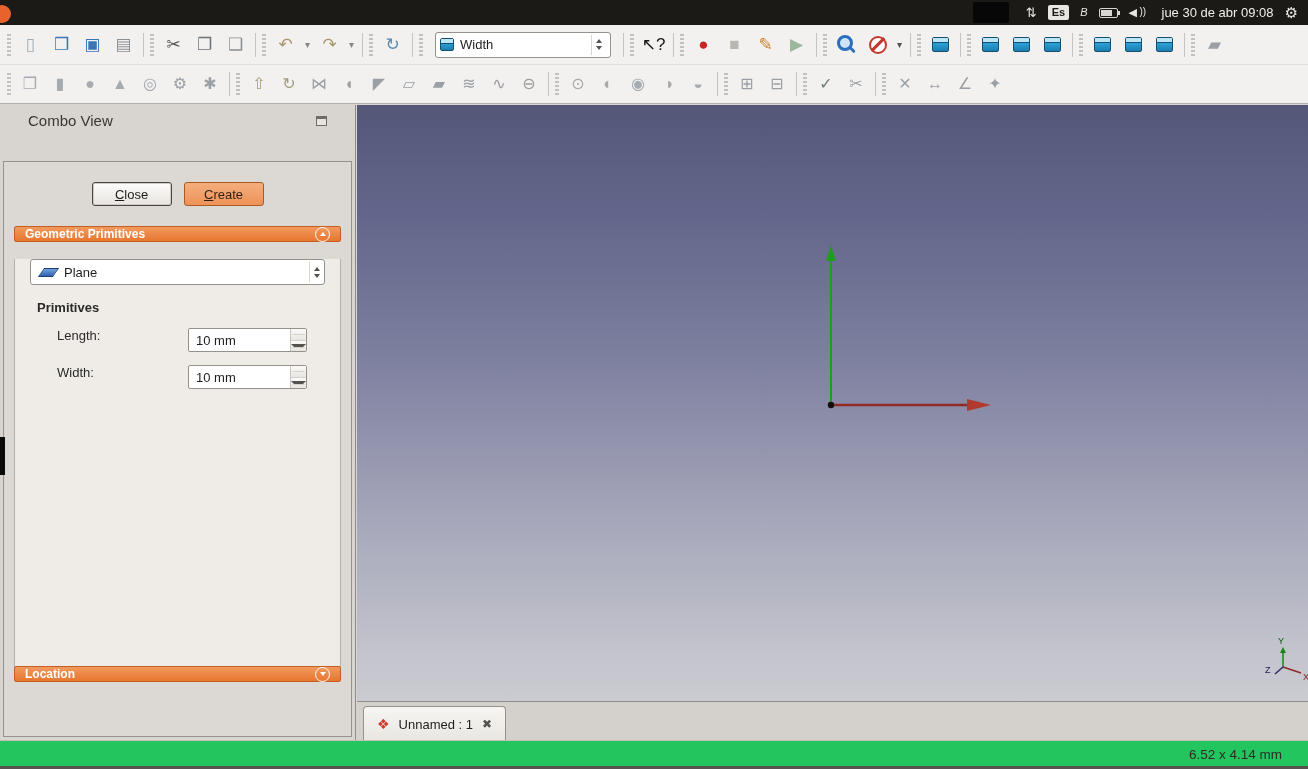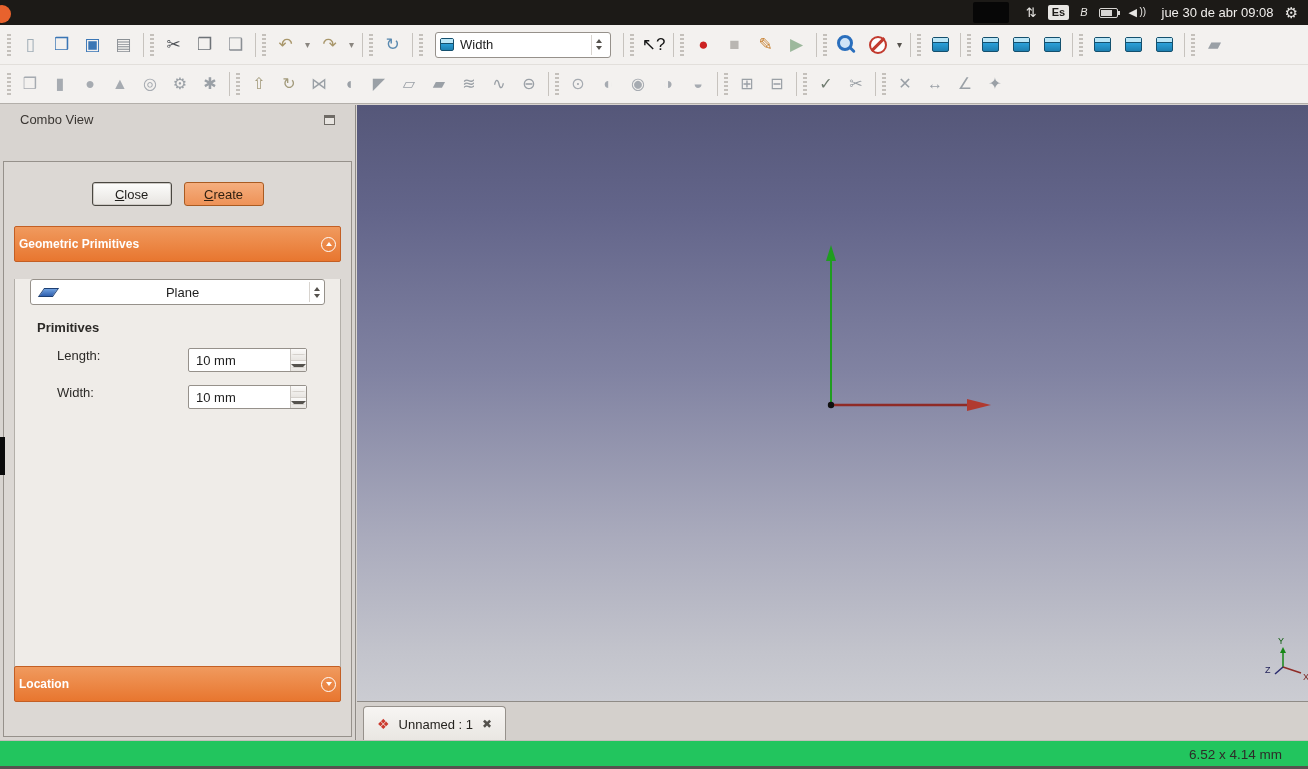--- a/index.html
+++ b/index.html
@@ -63,46 +63,46 @@
   .combo-arrows { display:flex; flex-direction:column; gap:3px; padding:0 4px; height:20px;
     justify-content:center; border-left:1px solid #d8d4cf; }
   .tri-up { width:0; height:0; border-left:3.5px solid transparent; border-right:3.5px solid transparent;
     border-bottom:4px solid #55524d; }
   .tri-down { width:0; height:0; border-left:3.5px solid transparent; border-right:3.5px solid transparent;
     border-top:4px solid #55524d; }
 
   
   #combo-view { position:absolute; left:0; top:105px; width:356px; height:635px;
     background:#d8d4d0; border-right:1px solid #8f8b86; }
-  .cv-title-row { display:flex; align-items:center; padding:7px 20px 3px; font-size:13px; color:#3a3632; }
+  .cv-title-row { display:flex; align-items:center; padding:7px 28px 3px; font-size:15px; color:#3a3632; }
   .float-ico { margin-left:auto; width:11px; height:10px; border:1px solid #6f6b66; border-top-width:3px; background:#e8e5e1; }
   .cv-tabs { display:flex; padding-left:7px; margin-top:1px; }
   .cv-tab { height:25px; padding:0 13px; font-size:13px; display:flex; align-items:center;
     border:1px solid #96918b; border-bottom:none; background:#c7c3be; color:#3a3632;
     border-radius:3px 3px 0 0; margin-right:2px; }
   .cv-tab.active { background:#e0dcd8; position:relative; z-index:2; margin-bottom:-1px; height:26px; }
   .cv-content { position:absolute; left:3px; right:3px; top:56px; bottom:3px;
     background:#dcd8d4; border:1px solid #96918b; }
   .task-buttons { display:flex; justify-content:center; gap:12px; margin-top:20px; }
   .btn { height:24px; min-width:80px; border-radius:3px; font-size:13px;
     display:flex; align-items:center; justify-content:center; font-family:inherit; }
   .btn-close { border:1px solid #4a4741; background:linear-gradient(#fdfdfc,#e7e4e0); color:#1f1d1a;
     box-shadow:0 0 0 1px #cdc9c4 inset; }
   .btn-create { border:1px solid #a95b22; background:linear-gradient(#f5ae7e,#ee9257); color:#2f1f10; }
-  .sect { height:36px; margin:20px 10px 0; background:linear-gradient(#f09a5e,#e8762f);
+  .sect { height:16px; margin:20px 10px 0; background:linear-gradient(#f09a5e,#e8762f);
     border:1px solid #c35f24; border-radius:2px; display:flex; align-items:center;
-    color:#fff; font-weight:bold; font-size:12px; padding:0 4px; }
+    color:#fff; font-weight:bold; font-size:12px; padding:0 10px; }
   .sect.abs { position:absolute; left:0; right:0; margin:0 10px; top:504px; }
   .chev-circle { margin-left:auto; width:15px; height:15px; border:1px solid #fff; border-radius:50%;
     display:flex; align-items:center; justify-content:center; }
   .chev-circle .tri-up { border-bottom-color:#fff; }
   .chev-circle .tri-down { border-top-color:#fff; }
   .gp-box { margin:0 10px; height:408px; background:#efece8; border:1px solid #b3afa9; border-top:none; position:relative; }
   .plane-combo { height:26px; margin:17px 15px 0; background:#fff; border:1px solid #96918b;
-    border-radius:3px; display:flex; align-items:center; gap:8px;text-align:center; }
+    border-radius:3px; display:flex; align-items:center; gap:8px; }
   .plane-ico { width:15px; height:9px; background:linear-gradient(#6fa1e0,#2f5fae);
     border:1px solid #1d3f73; transform:skewX(-35deg); margin-left:10px; flex:none; }
   .plane-text { flex:1; font-size:13px; color:#1e1e1e; }
   .param-heading { margin:15px 0 0 22px; font-size:13px; font-weight:bold; color:#2c2a27; }
   .field-row { display:flex; align-items:flex-start; margin:13px 0 0 42px; }
   .field-label { width:131px; font-size:13px; color:#2c2a27; }
   .spin { width:119px; height:24px; background:#fff; border:1px solid #96918b; border-radius:2px;
     display:flex; align-items:stretch; }
   .spin .val { flex:1; padding-left:7px; font-size:13px; color:#1e1e1e; display:flex; align-items:center; }
   .spin .btns { width:16px; border-left:1px solid #c8c4bf; display:flex; flex-direction:column; }

